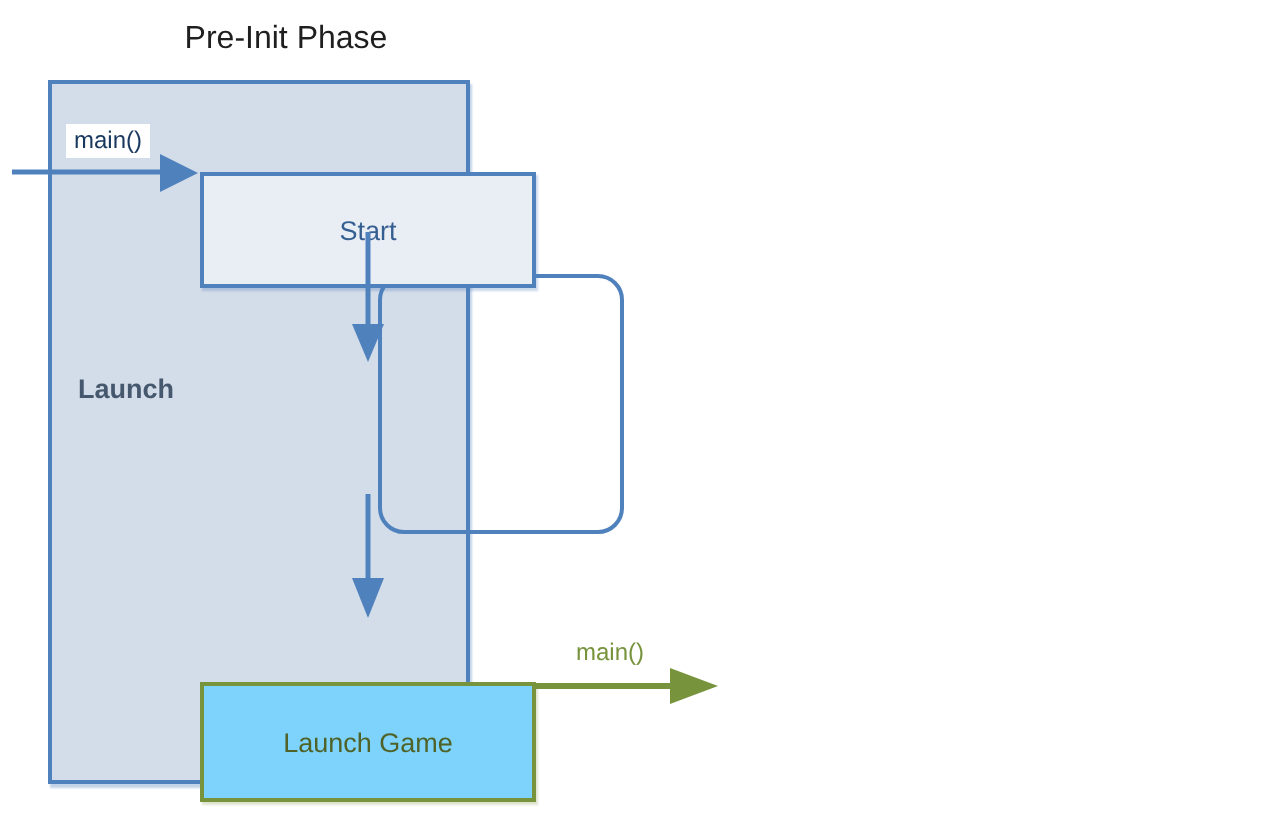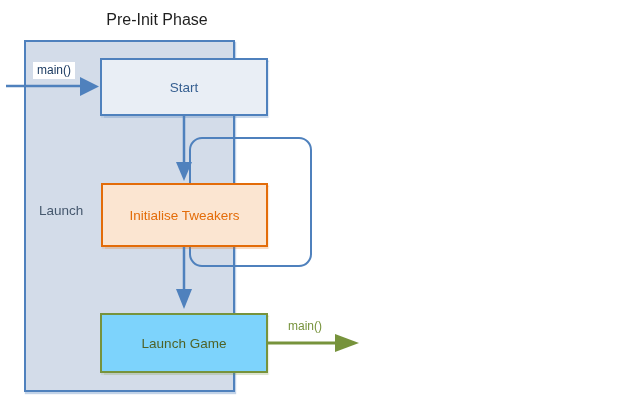--- a/index.html
+++ b/index.html
@@ -1,44 +1,44 @@
 <!DOCTYPE html>
 <html><head>
 <meta charset="utf-8">
 <style>
   html,body{margin:0;padding:0;background:#ffffff;}
   body{font-family:"Liberation Sans", sans-serif;}
   #canvas{position:relative;width:640px;height:414px;background:#ffffff;overflow:hidden;}
 
   .title{
-    position:absolute;left:72px;top:9px;width:170px;height:22px;
+    position:absolute;left:58px;top:9px;width:170px;height:22px;
     font-size:16px;line-height:22px;text-align:center;color:#1f1f1f;
   }
 
   .container-box{
     position:absolute;left:24px;top:40px;width:211px;height:352px;
     background:#d3dce9;border:2px solid #4f81bd;box-sizing:border-box;
     box-shadow:1px 2px 1px rgba(79,129,189,0.35);
     z-index:1;
   }
   .container-label{
-    position:absolute;left:39px;top:203px;
-    font-size:13.5px;color:#46586e;z-index:6;
+    position:absolute;left:39px;top:187px;
+    font-size:13.5px;color:#46586e;z-index:6;font-weight:bold;
   }
 
   .loop-box{
     position:absolute;left:189px;top:137px;width:123px;height:130px;
     border:2px solid #4f81bd;border-radius:13px;box-sizing:border-box;
     background:transparent;z-index:2;
   }
 
   .node{
     position:absolute;box-sizing:border-box;z-index:3;
     display:flex;align-items:center;justify-content:center;
-    font-size:13.5px;text-align:center;
+    font-size:13.5px;text-align:center;margin-top:28px;
   }
   .node-start{
     left:100px;top:58px;width:168px;height:58px;
     background:#e9eef5;border:2.5px solid #4f81bd;color:#365f91;
     box-shadow:1px 1.5px 1px rgba(79,129,189,0.3);
   }
   .node-tweakers{
     left:101px;top:183px;width:167px;height:64px;
     background:#fbe5d1;border:2.5px solid #e36c09;color:#e36c09;
     box-shadow:1px 1.5px 1px rgba(227,108,9,0.25);
@@ -72,23 +72,20 @@
   <div class="title">Pre-Init Phase</div>
 
   <div class="container-box"></div>
 
   <div class="loop-box"></div>
 
   <div class="node node-start">
     <span>Start</span>
   </div>
 
-  <div class="node node-tweakers">
-    <span>Initialise Tweakers</span>
-  </div>
 
   <div class="node node-launch-game">
     <span>Launch Game</span>
   </div>
 
   <svg class="arrow-layer" width="640" height="414" viewBox="0 0 640 414" xmlns="http://www.w3.org/2000/svg">
 
     <g>
       <line x1="6" y1="86" x2="82" y2="86" stroke="#4f81bd" stroke-width="2.5"></line>
       <polygon points="80,77 80,96 99,86.5" fill="#4f81bd"></polygon>

